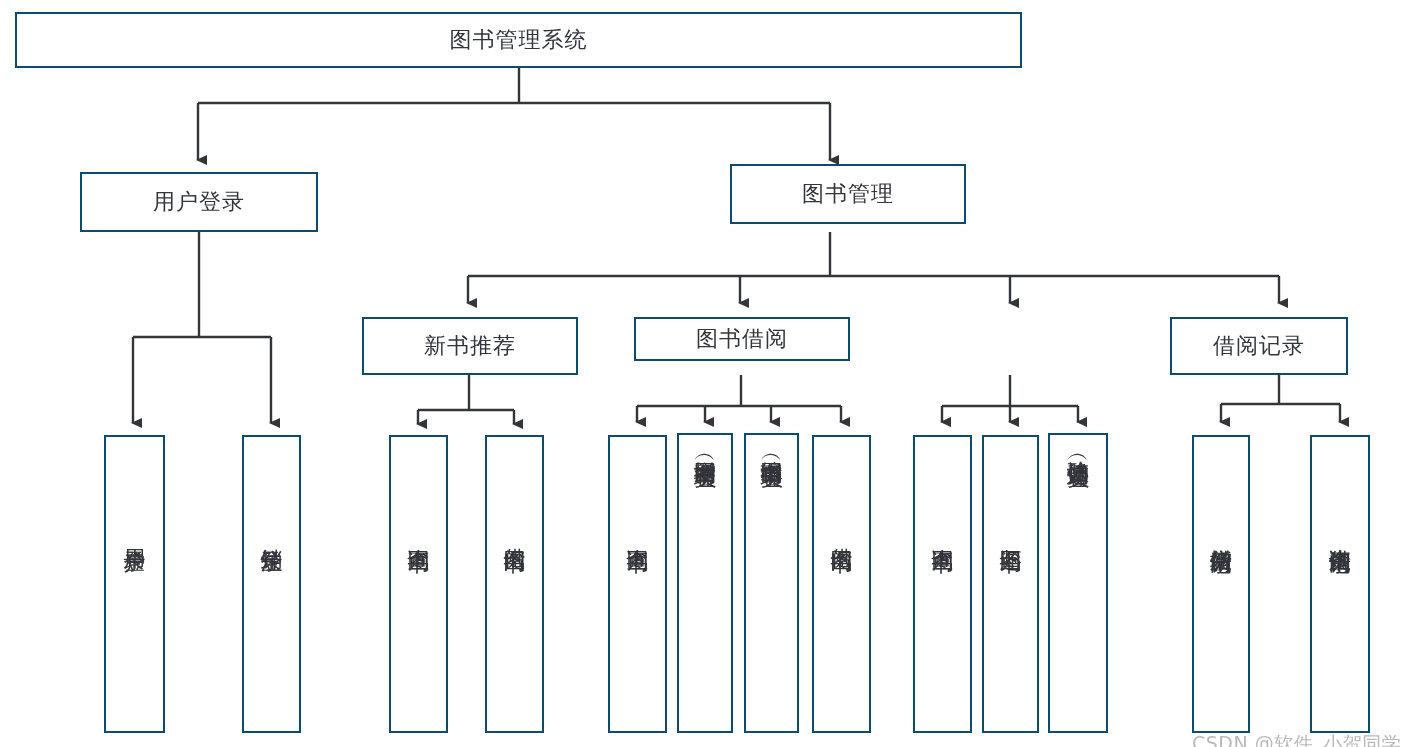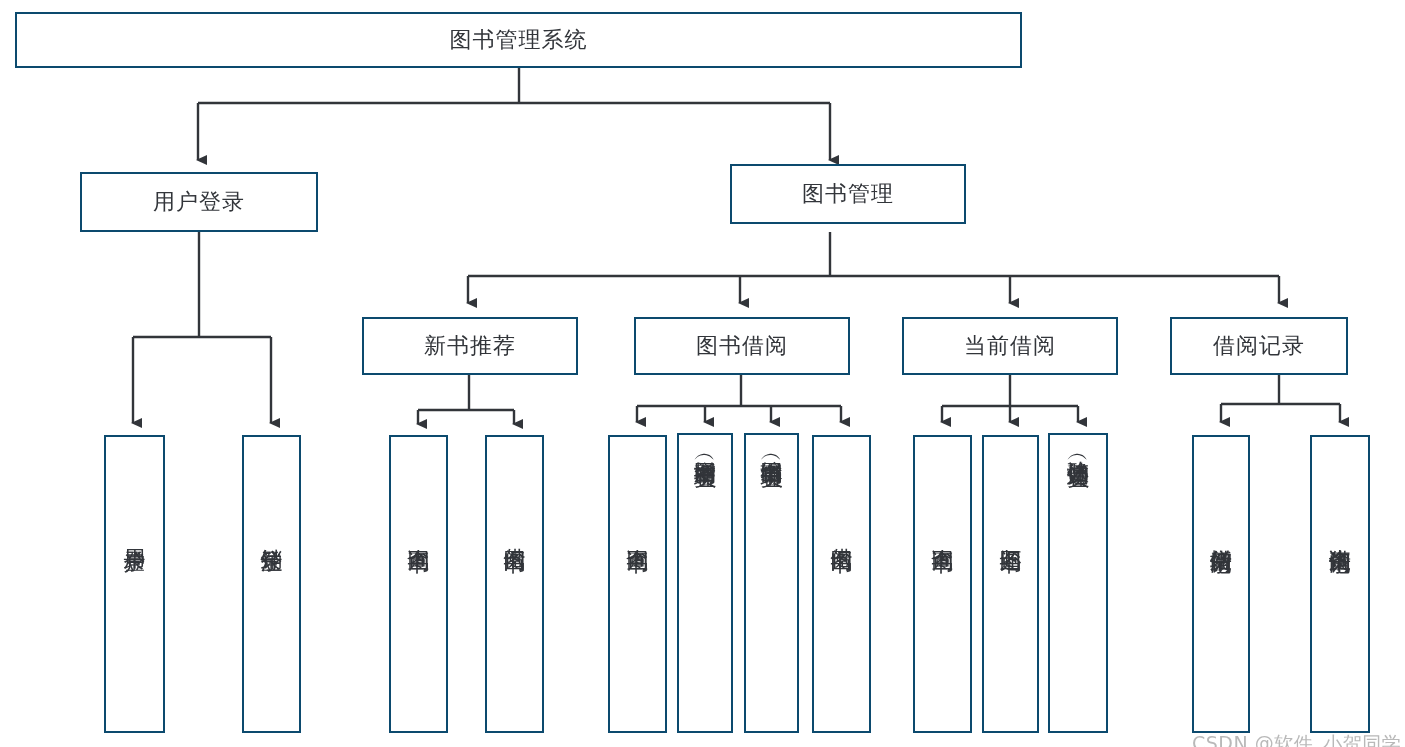--- a/index.html
+++ b/index.html
@@ -136,27 +136,24 @@
   </div>
 
   <div class="node horizontal" style="left:712px; top:164px; width:236px; height:60px;margin-left:18px;">
     <span>图书管理</span>
   </div>
 
   <div class="node horizontal" style="left:362px; top:317px; width:216px; height:58px;">
     <span>新书推荐</span>
   </div>
 
-  <div class="node horizontal" style="left:634px; top:317px; width:216px; height:58px;">
+  <div class="node horizontal" style="left:634px; top:317px; width:216px; height:44px;">
     <span>图书借阅</span>
   </div>
 
-  <div class="node horizontal" style="left:902px; top:317px; width:216px; height:58px;">
-    <span>当前借阅</span>
-  </div>
 
   <div class="node horizontal" style="left:1170px; top:317px; width:178px; height:58px;">
     <span>借阅记录</span>
   </div>
 
   <div class="node vertical mid" style="left:104px; top:435px; width:61px; height:298px;">
     <span class="vlabel">用户登录</span>
   </div>
 
   <div class="node vertical mid" style="left:242px; top:435px; width:59px; height:298px;">

